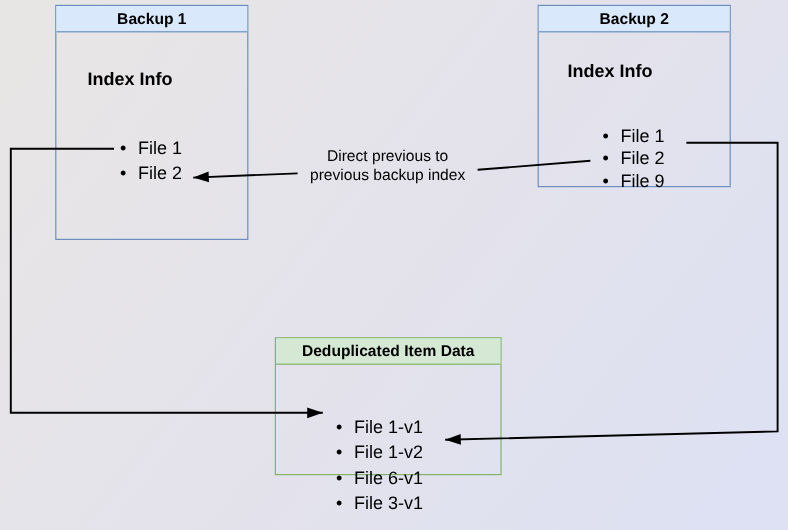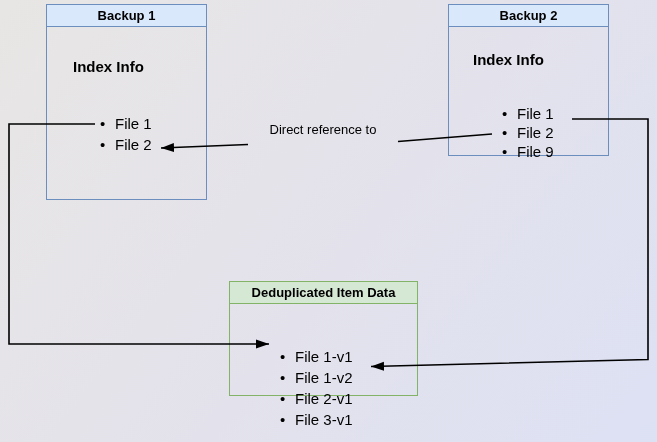--- a/index.html
+++ b/index.html
@@ -112,27 +112,28 @@
       <li>File 2</li>
       <li>File 9</li>
     </ul>
   </div>
 
   <div class="box green" id="dedup">
     <div class="hdr">Deduplicated Item Data</div>
     <ul class="files">
       <li>File 1-v1</li>
       <li>File 1-v2</li>
-      <li>File 2-v1</li>
+      <li>File 6-v1</li>
       <li>File 3-v1</li>
     </ul>
   </div>
 
   <div class="annotation">
-    <div>Direct reference to</div>
+    <div>Direct previous to</div>
+    <div>previous backup index</div>
   </div>
 
   <svg class="connectors" width="657" height="442" viewBox="0 0 657 442">
     <defs>
       <marker id="arrowhead" markerUnits="userSpaceOnUse" markerWidth="14" markerHeight="11" refX="13" refY="5" orient="auto">
         <path d="M0,0.5 L13,5 L0,9.5 Z" fill="#000"></path>
       </marker>
     </defs>
     <path class="edge" d="M 95 124 H 9 V 344 H 269" marker-end="url(#arrowhead)"></path>
     <path class="edge" d="M 572 119 H 648 V 359.5 L 371 366.5" marker-end="url(#arrowhead)"></path>

